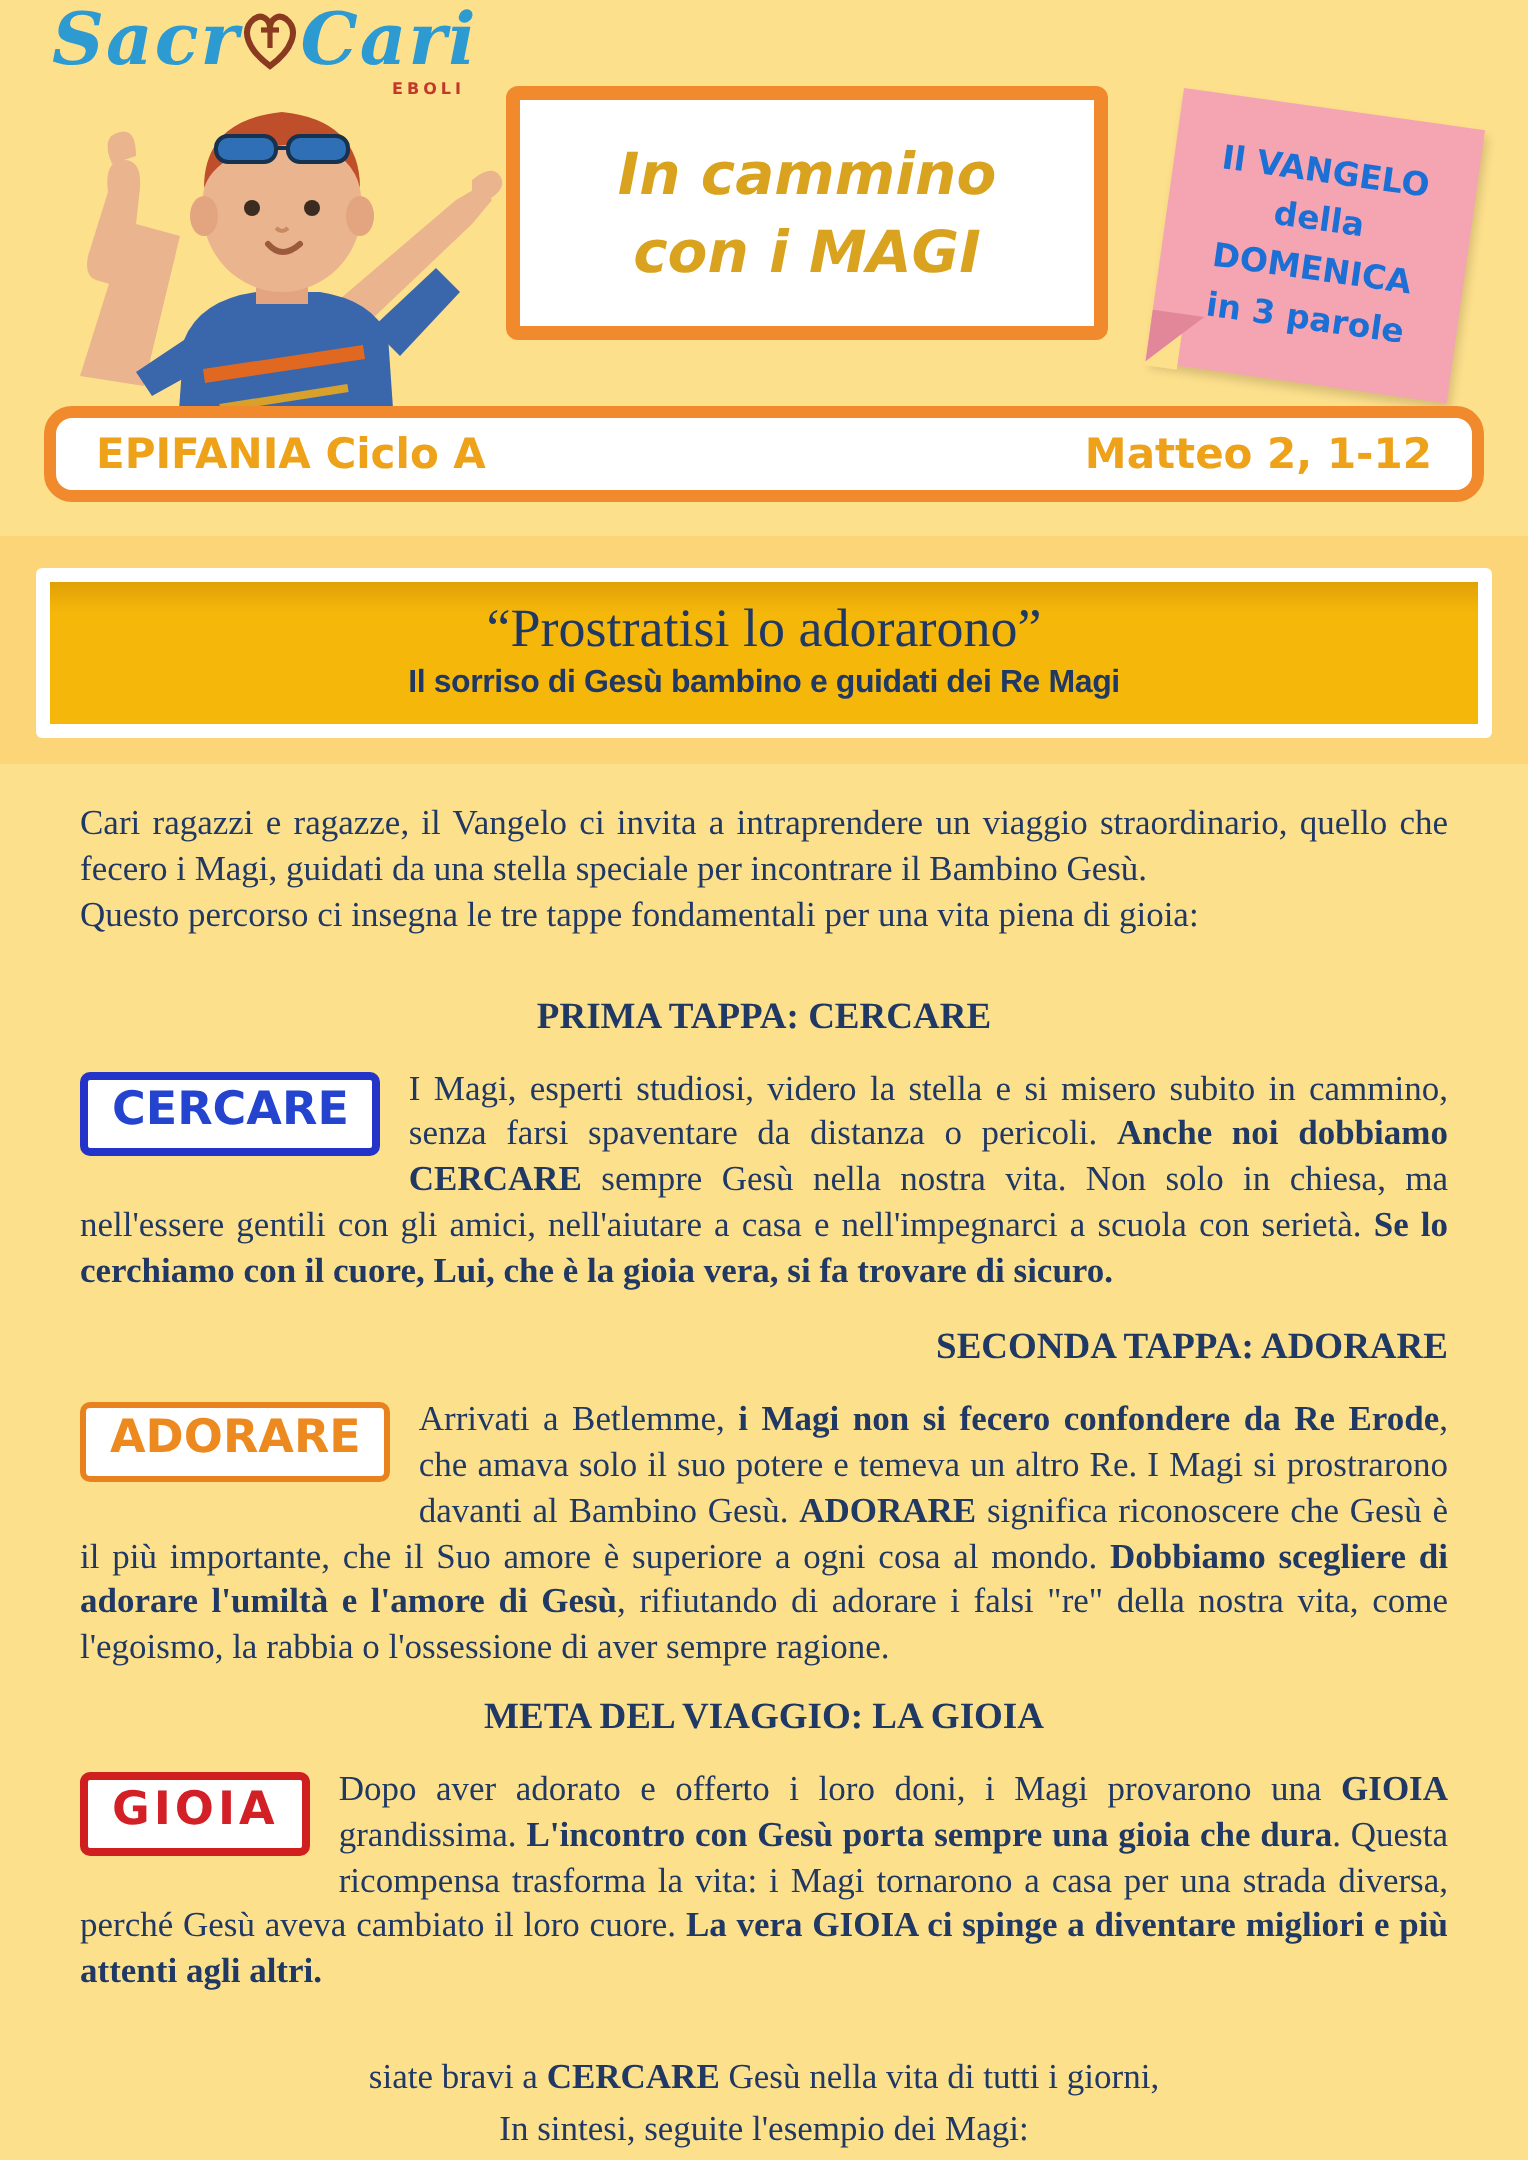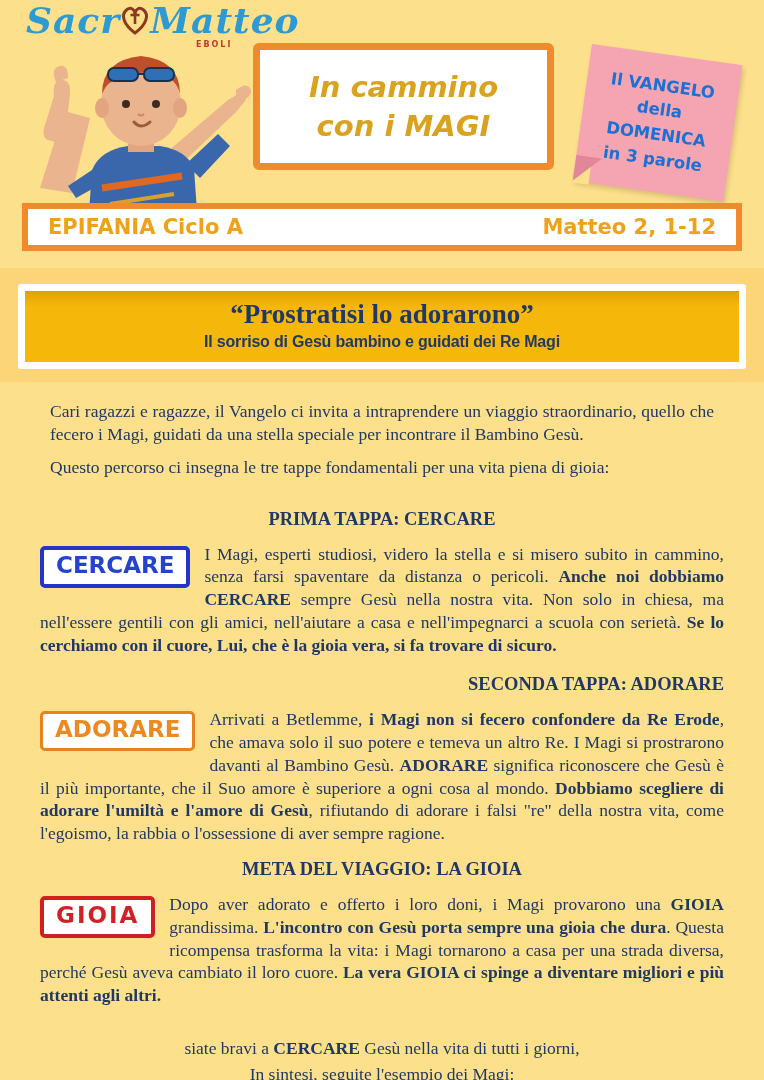--- a/index.html
+++ b/index.html
@@ -31,36 +31,36 @@
         display:flex;flex-direction:column;justify-content:center;padding:4px 2px;box-sizing:border-box;}
   .note::before{content:"";position:absolute;left:0;bottom:0;width:0;height:0;
         border-style:solid;border-width:26px 26px 0 0;border-color:#e2879a transparent transparent transparent;}
   .note::after{content:"";position:absolute;left:-2px;bottom:-2px;width:0;height:0;
         border-style:solid;border-width:0 0 18px 18px;border-color:transparent transparent #fde08c transparent;}
   .note-line{text-align:center;font-family:"DejaVu Sans",sans-serif;font-weight:bold;
         font-size:16.5px;color:#1c6fd4;line-height:1.5;}
 
   
   .header-bar{position:absolute;left:22px;top:203px;width:720px;height:48px;box-sizing:border-box;
-        background:#fff;border:6px solid #f08a2c;border-radius:0;
+        background:#fff;border:6px solid #f08a2c;border-radius:14px;
         display:flex;justify-content:space-between;align-items:center;padding:0 20px;
         font-family:"DejaVu Sans",sans-serif;font-weight:bold;font-size:21px;color:#eda219;}
 
   
   main{position:absolute;top:268px;left:0;width:764px;}
   .band{background:#fbd577;padding:16px 18px 13px;}
   .quote-box{background:linear-gradient(#e0a106,#f6b70b 22%);border:7px solid #fff;border-radius:3px;
         text-align:center;padding:7px 10px 11px;}
-  .quote-title{font-weight:bold;font-size:27px;color:#1f3864;line-height:1.2;}
+  .quote-title{font-weight:normal;font-size:27px;color:#1f3864;line-height:1.2;}
   .quote-sub{font-family:"Liberation Sans",sans-serif;font-weight:bold;font-size:16px;
         color:#1f3864;margin-top:3px;letter-spacing:-0.2px;}
 
   .content{padding:0 40px;color:#1f3864;font-size:17.5px;line-height:1.3;text-align:justify;}
   .intro{margin-top:18px;}
-  .intro p{margin:10px;}
+  .intro p{margin:0;}
   .section-heading{text-align:center;font-weight:bold;font-size:18.5px;margin:0;}
   .h-first{margin-top:28px;}
   .h-mid{margin-top:16px;text-align:right;}
   .h-last{margin-top:12px;}
   .section{margin-top:12px;}
   .section::after{content:"";display:block;clear:both;}
   .label-box{float:left;background:#fff;border-radius:5px;padding:1px 12px 3px;
         margin:3px 14px 4px 0;font-family:"DejaVu Sans",sans-serif;font-weight:bold;font-size:23px;}
   .label-cercare{border:4px solid #2433c8;color:#2443cf;}
   .label-adorare{border:3px solid #e8821e;color:#ed8a1f;}
@@ -76,21 +76,21 @@
 
   <div class="logo">
     <span>Sacr</span>
     <span class="heart-wrap">
       <svg width="34" height="34" viewBox="0 0 34 34">
         <path d="M17 29 C 6 21, 2 11, 9 5.5 C 13 2.5, 17 6, 17 10 C 17 6, 21 2.5, 25 5.5 C 32 11, 28 21, 17 29 Z" fill="none" stroke="#8a3a20" stroke-width="3"></path>
         <line x1="17" y1="6" x2="17" y2="20" stroke="#8a3a20" stroke-width="2.6"></line>
         <line x1="12.5" y1="11" x2="21.5" y2="11" stroke="#8a3a20" stroke-width="2.6"></line>
       </svg>
     </span>
-    <span>Matteo</span>
+    <span>Cari</span>
   </div>
   <div class="logo-city">EBOLI</div>
 
   <div class="boy">
     <svg width="260" height="188" viewBox="0 0 260 188">
 
       <path d="M150 120 L218 62 L230 55 L236 62 L226 74 L165 132 Z" fill="#e9b48e"></path>
       <path d="M226 52 q10 -8 14 -2 q4 6 -6 12 l-8 4 Z" fill="#e9b48e"></path>
 
       <path d="M30 150 L52 80 L78 88 L62 155 Z" fill="#e9b48e"></path>

